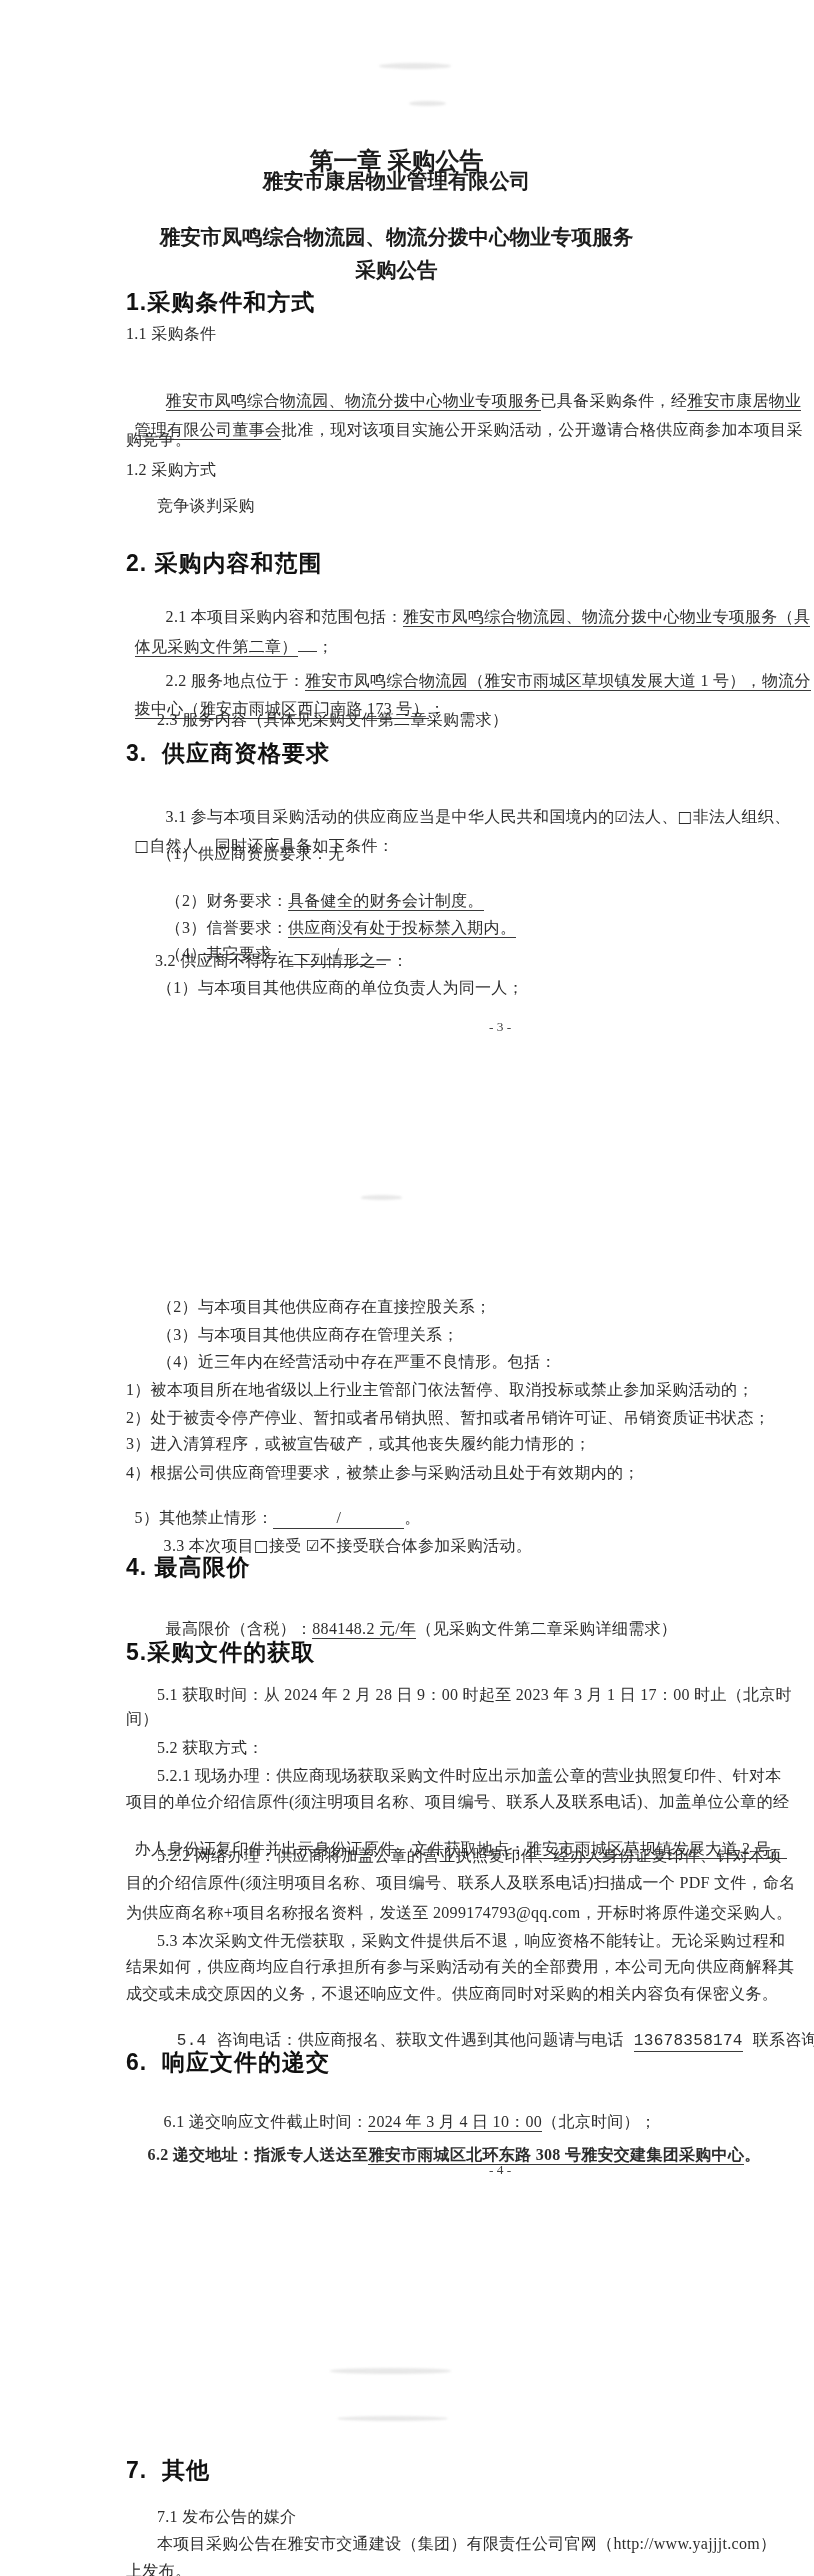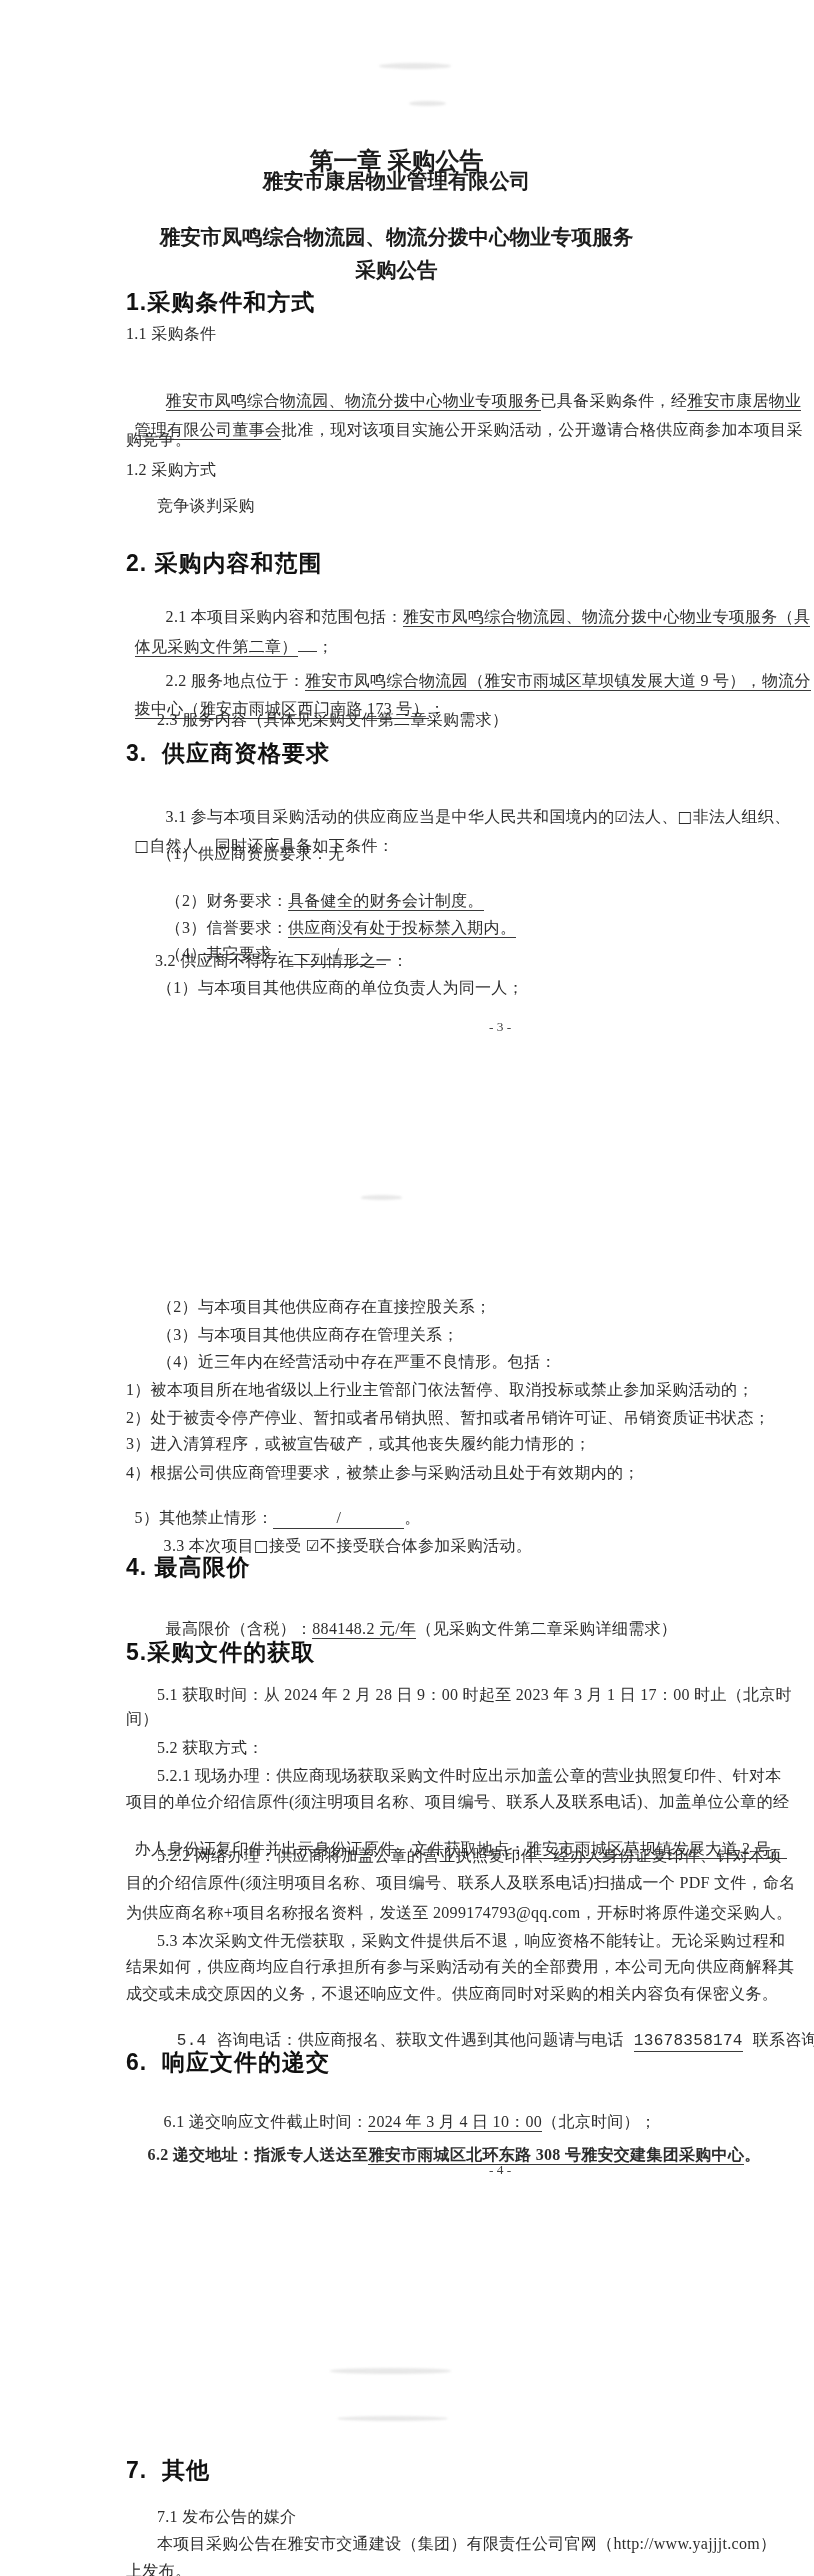--- a/index.html
+++ b/index.html
@@ -56,21 +56,21 @@
 <div class="ln ind" style="top:496px;">竞争谈判采购</div>
 
 <div class="hd" style="top:548px;text-align:right;">2. 采购内容和范围</div>
 <div class="ln ind" style="top:587px;">
   <span>2.1 本项目采购内容和范围包括：</span><span class="u">雅安市凤鸣综合物流园、物流分拨中心物业专项服务（具</span>
 </div>
 <div class="ln" style="top:617px;">
   <span class="u">体见采购文件第二章）</span><span class="ublank"></span><span>；</span>
 </div>
 <div class="ln ind" style="top:651px;">
-  <span>2.2 服务地点位于：</span><span class="u">雅安市凤鸣综合物流园（雅安市雨城区草坝镇发展大道 9 号），物流分</span>
+  <span>2.2 服务地点位于：</span><span class="u">雅安市凤鸣综合物流园（雅安市雨城区草坝镇发展大道 1 号），物流分</span>
 </div>
 <div class="ln" style="top:679px;">
   <span class="u">拨中心（雅安市雨城区西门南路 173 号）</span><span>；</span>
 </div>
 <div class="ln ind" style="top:710px;">2.3 服务内容（具体见采购文件第二章采购需求）</div>
 
 <div class="hd" style="top:738px;">3.  供应商资格要求</div>
 <div class="ln ind" style="top:787px;">
   <span>3.1 参与本项目采购活动的供应商应当是中华人民共和国境内的</span><span class="cb">☑</span><span>法人、</span><span class="cb">□</span><span>非法人组织、</span>
 </div>

